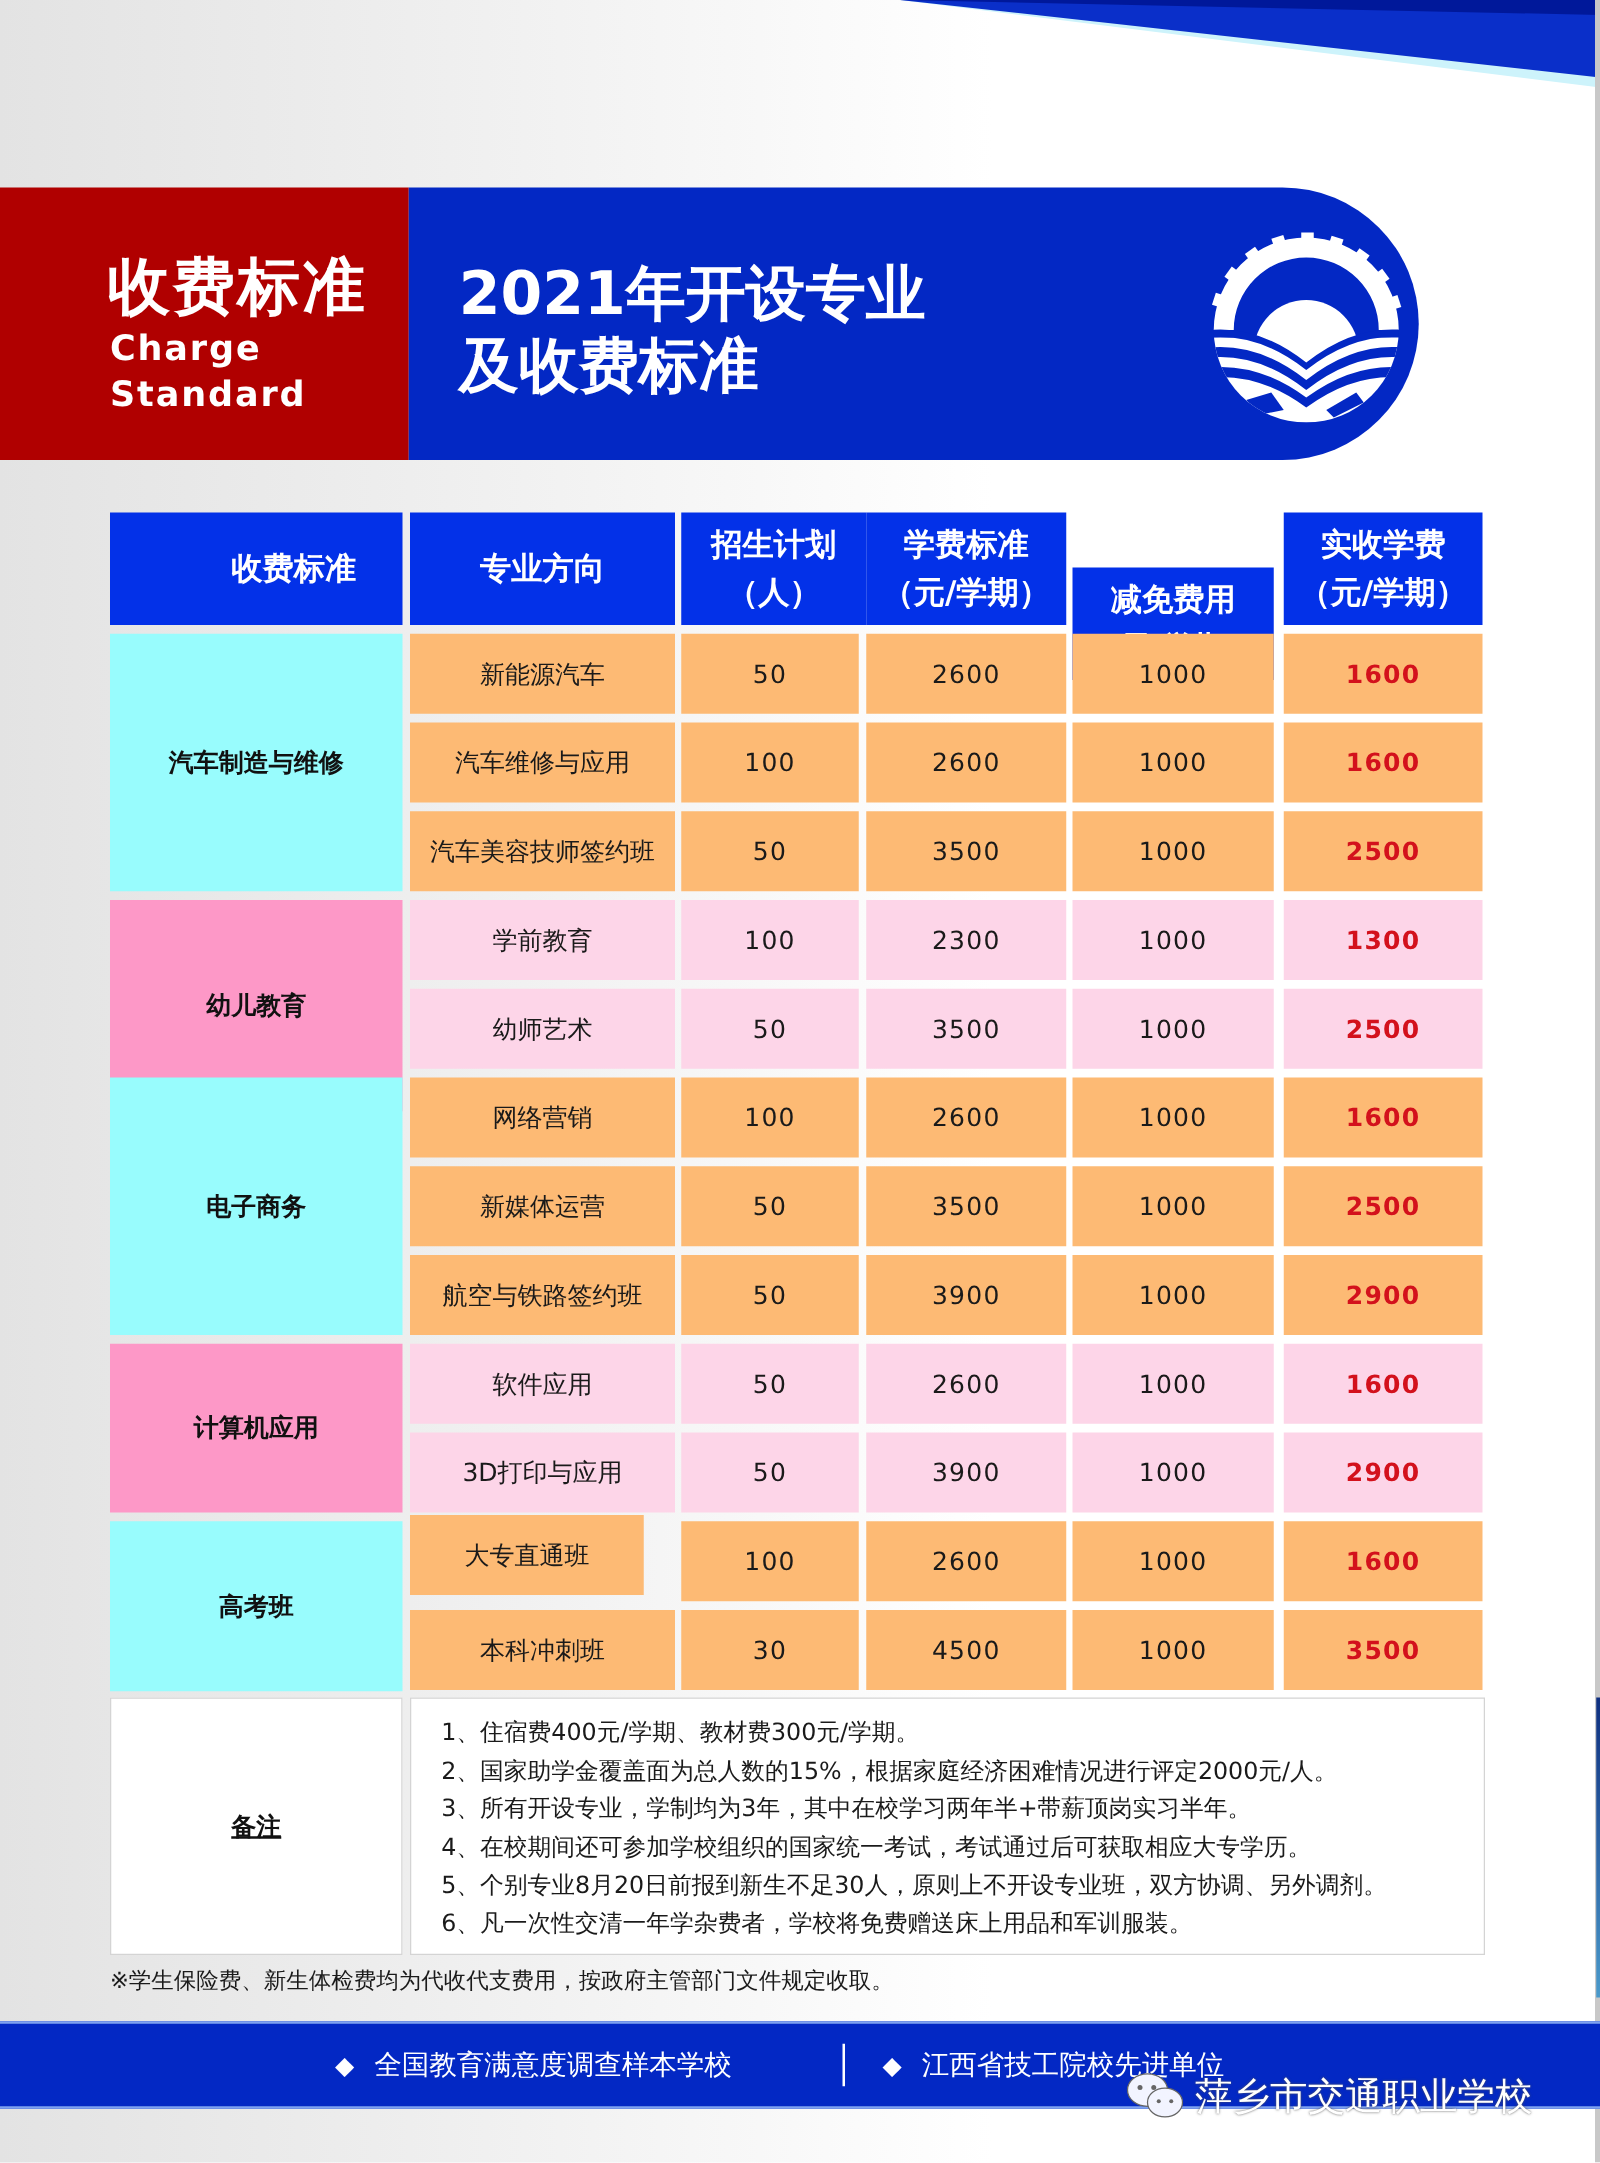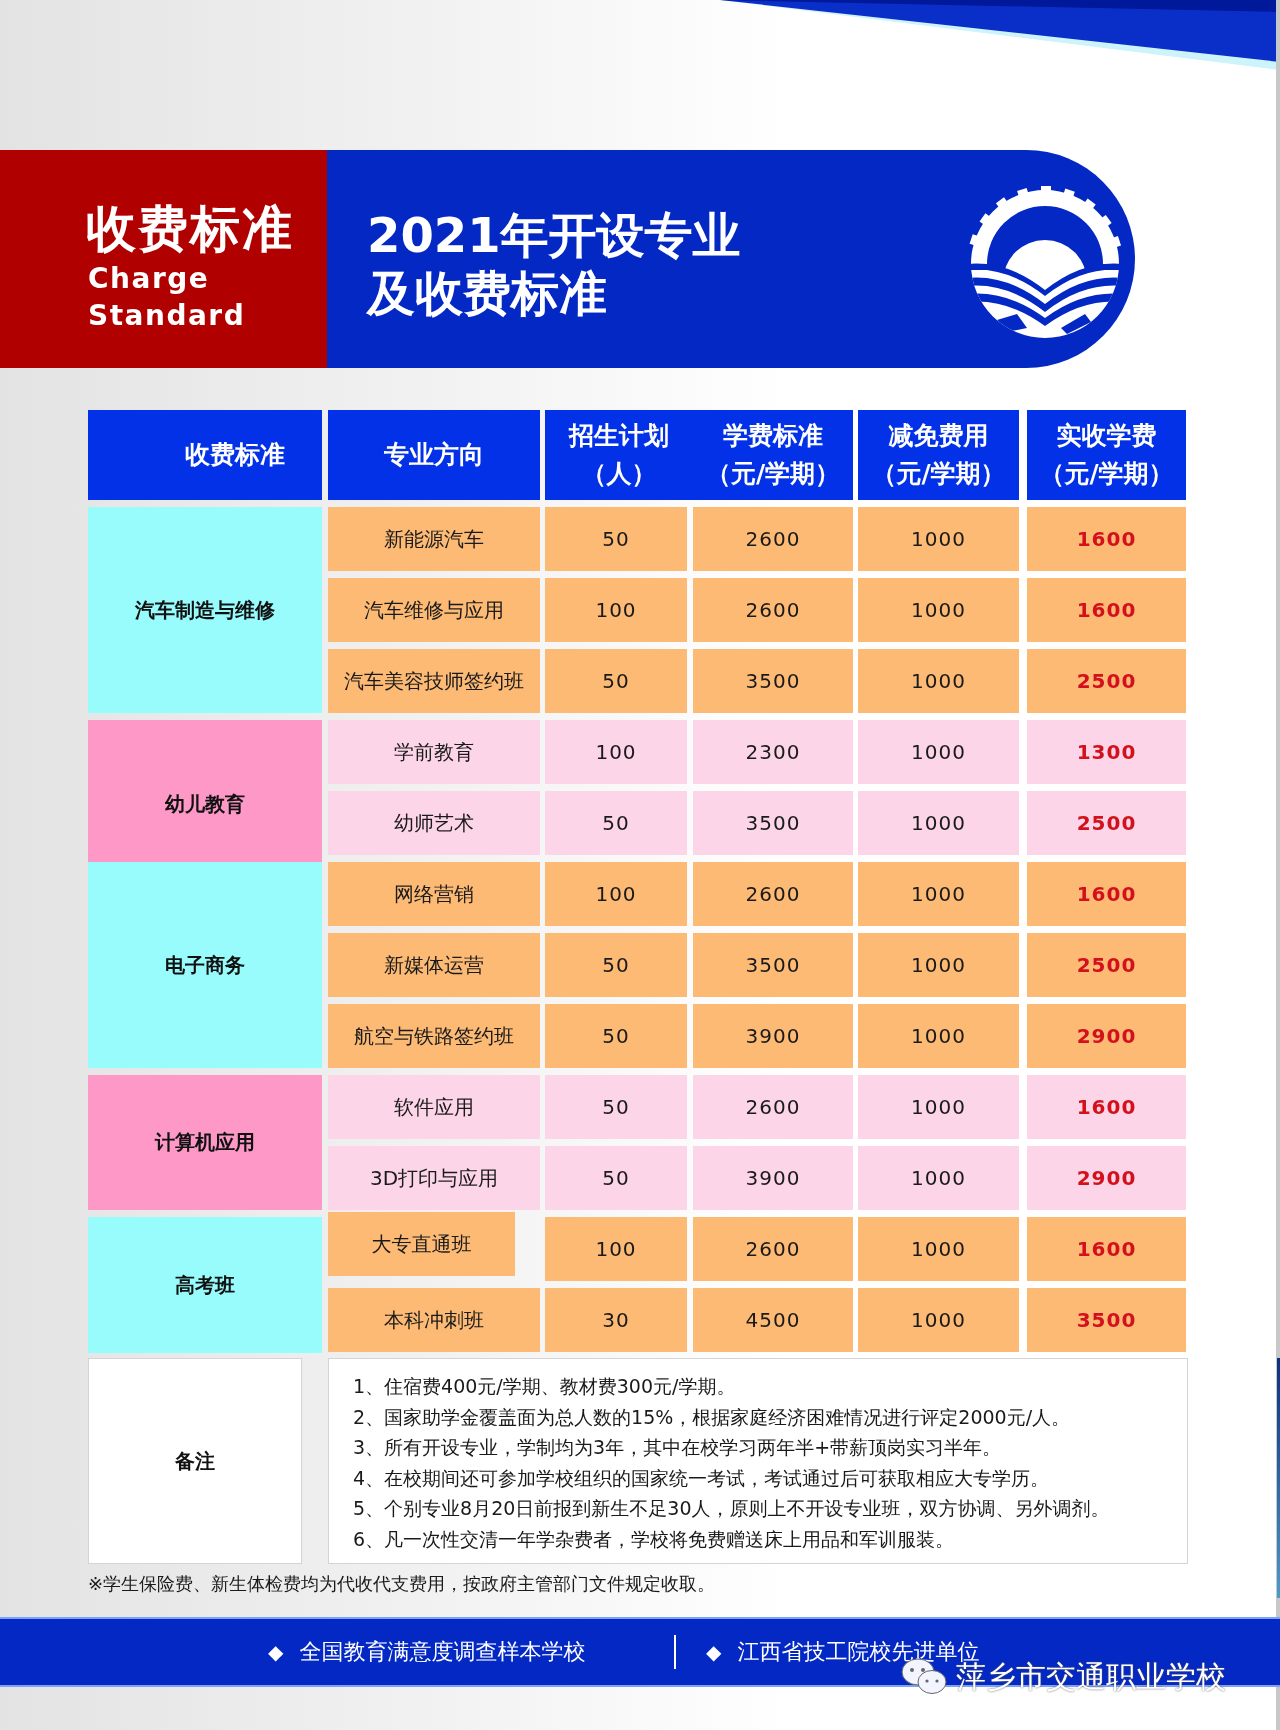--- a/index.html
+++ b/index.html
@@ -141,21 +141,21 @@
     <span>专业方向</span>
   </div>
   <div class="hdr" style="left:457px;width:148px;">
     <span>招生计划</span>
     <span>（人）</span>
   </div>
   <div class="hdr" style="left:605px;width:160px;">
     <span>学费标准</span>
     <span>（元/学期）</span>
   </div>
-  <div class="hdr" style="left:770px;width:161px;">
+  <div class="hdr" style="left:770px;width:161px;margin-top:44px;">
     <span>减免费用</span>
     <span>（元/学期）</span>
   </div>
   <div class="hdr" style="left:939px;width:159px;">
     <span>实收学费</span>
     <span>（元/学期）</span>
   </div>
 
   <div class="cell major cyan-major" style="left:0;top:97px;width:234px;height:206px;">汽车制造与维修</div>
   <div class="cell major pink-major" style="left:0;top:310px;width:234px;height:169px;">幼儿教育</div>
@@ -219,21 +219,21 @@
       <div class="cell num cyan-cell" style="left: 605px; top: 807px; width: 160px; height: 64px;">2600</div>
       <div class="cell num cyan-cell" style="left: 770px; top: 807px; width: 161px; height: 64px;">1000</div>
       <div class="cell num red cyan-cell" style="left: 939px; top: 807px; width: 159px; height: 64px;">1600</div>
       <div class="cell  cyan-cell" style="left: 240px; top: 878px; width: 212px; height: 64px;">本科冲刺班</div>
       <div class="cell num cyan-cell" style="left: 457px; top: 878px; width: 142px; height: 64px;">30</div>
       <div class="cell num cyan-cell" style="left: 605px; top: 878px; width: 160px; height: 64px;">4500</div>
       <div class="cell num cyan-cell" style="left: 770px; top: 878px; width: 161px; height: 64px;">1000</div>
       <div class="cell num red cyan-cell" style="left: 939px; top: 878px; width: 159px; height: 64px;">3500</div>
     </div>
 
-  <div class="notes-label" style="left:0;top:948px;width:214px;height:206px;">备注</div>
+  <div class="notes-label" style="left:0;top:948px;width:234px;height:206px;text-decoration:underline;">备注</div>
   <div class="notes-body" style="left:240px;top:948px;width:860px;height:206px;">
     <div>1、住宿费400元/学期、教材费300元/学期。</div>
     <div>2、国家助学金覆盖面为总人数的15%，根据家庭经济困难情况进行评定2000元/人。</div>
     <div>3、所有开设专业，学制均为3年，其中在校学习两年半+带薪顶岗实习半年。</div>
     <div>4、在校期间还可参加学校组织的国家统一考试，考试通过后可获取相应大专学历。</div>
     <div>5、个别专业8月20日前报到新生不足30人，原则上不开设专业班，双方协调、另外调剂。</div>
     <div>6、凡一次性交清一年学杂费者，学校将免费赠送床上用品和军训服装。</div>
   </div>
 </div>
 

